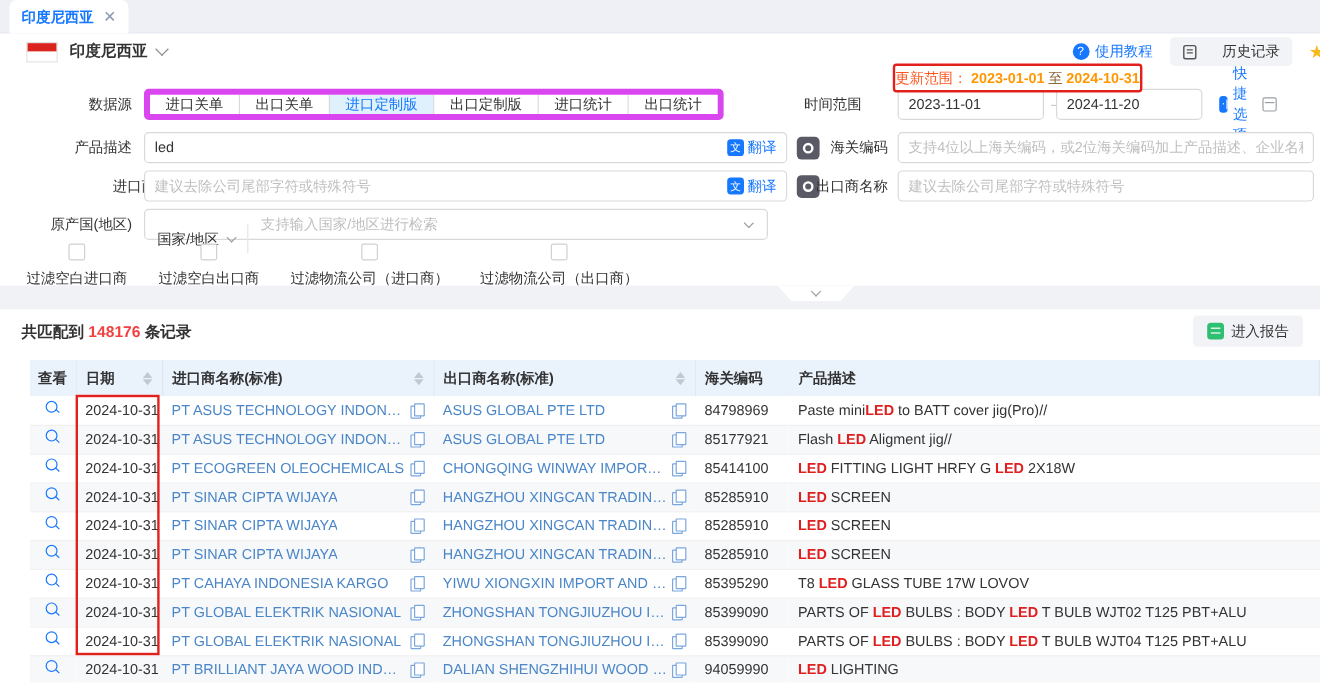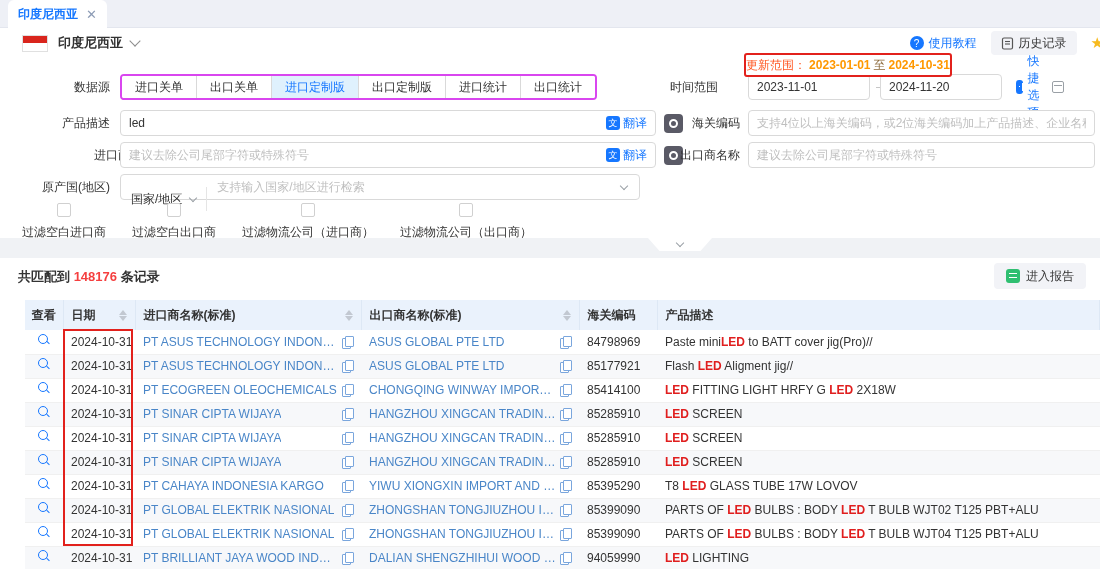--- a/index.html
+++ b/index.html
@@ -14,34 +14,34 @@
 
   
   .toolbar { position:absolute; left:0; top:28px; width:1100px; height:30px; background:#fff; display:flex; align-items:center; }
   .flag { width:26px; height:17px; border:1px solid #e0e0e0; margin-left:22px; display:flex; flex-direction:column; }
   .flag .t { flex:1; background:#d9251d; } .flag .b { flex:1; background:#fff; }
   .country-name { font-weight:bold; margin-left:10px; color:#333; font-size:13px; }
   .chev { display:inline-block; width:8px; height:8px; border-right:1.5px solid #8c8c8c; border-bottom:1.5px solid #8c8c8c; transform:rotate(45deg); margin-left:8px; margin-top:-4px; }
   .toolbar-right { position:absolute; right:10px; top:0; height:30px; display:flex; align-items:center; gap:14px; }
   .tutorial { color:#1677ff; display:flex; align-items:center; gap:5px; cursor:pointer; }
   .q-circle { width:14px; height:14px; border-radius:50%; background:#1677ff; color:#fff; font-size:10px; display:flex; align-items:center; justify-content:center; }
-  .hist-btn { background:#f2f3f7; border-radius:4px; height:24px; padding:0 10px; display:flex; align-items:center; gap:5px; color:#333; cursor:pointer; }
+  .hist-btn { background:#f2f3f7; border-radius:4px; height:24px; padding:0 10px; display:flex; align-items:center; gap:21px; color:#333; cursor:pointer; }
   .star { color:#f7ba1e; font-size:15px; margin-right:-14px; }
 
   
   .update-box { position:absolute; left:744px; top:53px; width:208px; height:24px; border:2px solid #e2211c; border-radius:3px; display:flex; align-items:center; justify-content:center; gap:3px; background:#fff; z-index:5; white-space:nowrap; }
   .upd-label { color:#ff5722;font-family:Liberation Mono, monospace; }
   .upd-date { color:#ff9800; font-weight:bold; }
   .upd-sep { color:#8c6a3c; }
   .datecol-box { position:absolute; left:63px; top:329px; width:70px; height:217px; border:2px solid #e2211c; z-index:5; pointer-events:none; }
 
   
   .frow { position:absolute; left:0; width:1050px; height:26px; display:flex; align-items:center; }
   .flabel { position:absolute; width:110px; text-align:right; color:#333; }
-  .seg-group { position:absolute; left:120px; display:flex; border:2px solid #d946ef; border-radius:4px; overflow:hidden; height:26px; }
+  .seg-group { position:absolute; left:120px; display:flex; border:5px solid #d946ef; border-radius:4px; overflow:hidden; height:26px; }
   .seg { padding:0 13px; display:flex; align-items:center; border-right:1px solid #d9d9d9; background:#fff; cursor:pointer; color:#333; }
   .seg:last-child { border-right:none; }
   .seg.active { background:#dff1fd; color:#1677ff; }
   .inp-wrap { position:absolute; height:26px; border:1px solid #d9d9d9; border-radius:4px; background:#fff; display:flex; align-items:center; }
   .inp-wrap input { border:none; outline:none; flex:1; height:22px; padding:0 8px; font-size:12px; color:#333; font-family:inherit; background:transparent; }
   .inp-wrap input::placeholder { color:#bfbfbf; }
   .translate { display:flex; align-items:center; gap:3px; color:#1677ff; padding-right:8px; cursor:pointer; white-space:nowrap; }
   .tr-icon { width:14px; height:14px; background:#1677ff; border-radius:3px; color:#fff; font-size:9px; display:flex; align-items:center; justify-content:center; }
   .match-btn { position:absolute; width:19px; height:19px; background:#5a5a66; border-radius:4px; display:flex; align-items:center; justify-content:center; cursor:pointer; }
   .match-btn .ring { width:9px; height:9px; border:2px solid #fff; border-radius:50%; }

